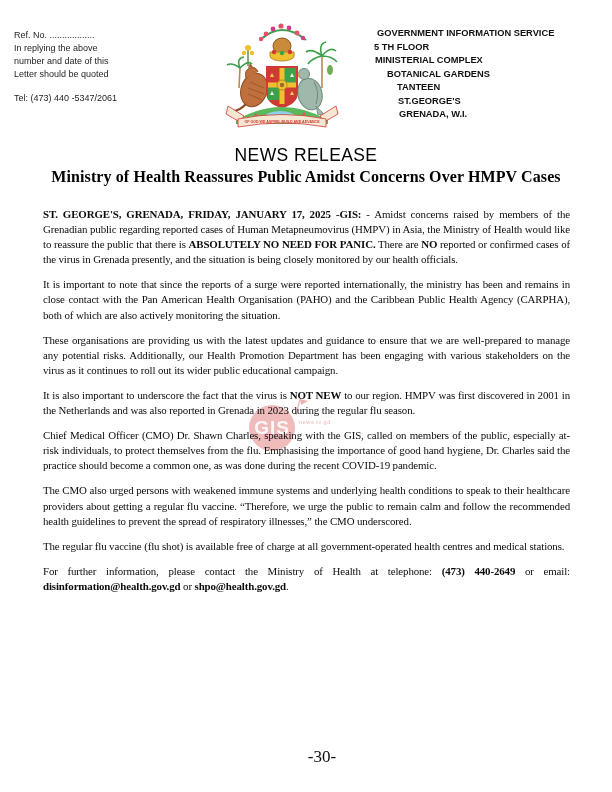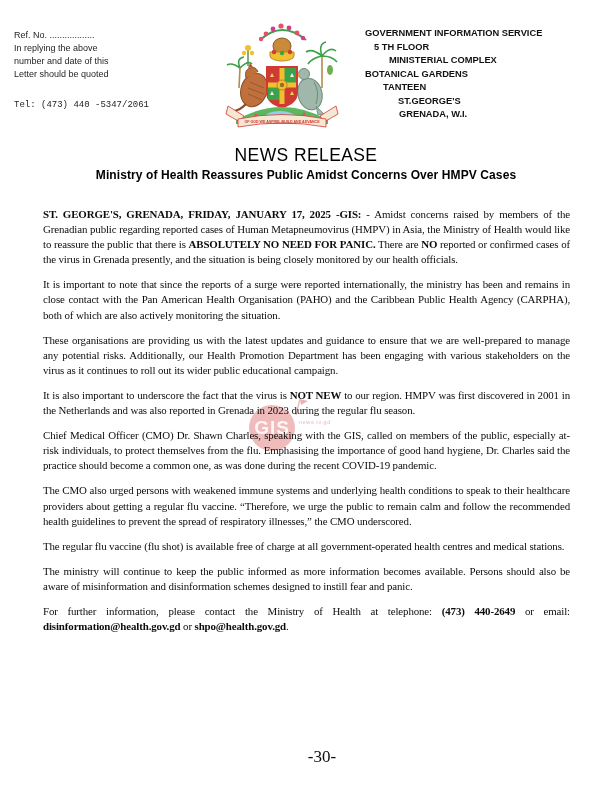--- a/index.html
+++ b/index.html
@@ -8,49 +8,49 @@
     background:#ffffff; overflow:hidden;
     font-family:"Liberation Serif", serif; color:#0c0c0c;
   }
   
   .ref-block{
     position:absolute; left:14px; top:29px;
     font-family:"Liberation Sans", sans-serif;
     font-size:9px; line-height:13px; color:#1e1e1e;
   }
   .tel-line{
-    position:absolute; left:14px; top:100px;
-    font-family:Liberation Mono, monospace;
+    position:absolute; left:14px; top:93px;
+    font-family:Liberation Sans, sans-serif;
     font-size:9px; color:#1e1e1e;text-align:right;
   }
   .agency-block{
     position:absolute; left:365px; top:27px;
     font-family:"Liberation Sans", sans-serif;
     font-weight:bold; font-size:9.3px; line-height:13.5px; color:#111;
   }
-  .agency-block .agency-line:nth-child(1){margin-left:0}
+  .agency-block .agency-line:nth-child(1){margin-left:12px}
   .agency-block .agency-line:nth-child(2){margin-left:9px}
-  .agency-block .agency-line:nth-child(3){margin-left:24px}
-  .agency-block .agency-line:nth-child(4){}
-  .agency-block .agency-line:nth-child(5){margin-left:18px}
+  .agency-block .agency-line:nth-child(3){margin-left:10px}
+  .agency-block .agency-line:nth-child(4){margin-left:22px}
+  .agency-block .agency-line:nth-child(5){margin-left:32px}
   .agency-block .agency-line:nth-child(6){margin-left:33px}
   .agency-block .agency-line:nth-child(7){margin-left:34px}
   .arms{position:absolute; left:222px; top:18px; width:120px; height:118px;}
   
   .title{
     position:absolute; top:145px; left:0; width:100%;
     text-align:center;
     font-family:"Liberation Sans", sans-serif;
     font-weight:normal; font-size:17.5px; letter-spacing:.4px; color:#000;
   }
   .subtitle{
     position:absolute; top:168px; left:0; width:100%;
     text-align:center;
-    font-family:Liberation Sans, sans-serif;
-    font-weight:bold; font-size:12px; letter-spacing:.1px; color:#000;
+    font-family:Liberation Serif, serif;
+    font-weight:bold; font-size:16px; letter-spacing:.1px; color:#000;
   }
   
   .watermark{
     position:absolute; left:246px; top:399px; width:110px; height:55px;
     opacity:.5; pointer-events:none;
   }
   .wm-circle{
     position:absolute; left:3px; top:6px; width:46px; height:46px;
     background:#e07a7a; border-radius:50%;
     display:flex; align-items:center; justify-content:center;
@@ -200,19 +200,18 @@
   </div>
 
   <div class="body-text">
       <p class="para"><span class="b">ST. GEORGE'S, GRENADA, FRIDAY, JANUARY 17, 2025 -GIS:</span><span>  - Amidst concerns raised by members of the Grenadian public regarding reported cases of Human Metapneumovirus (HMPV) in Asia, the Ministry of Health would like to reassure the public that there is </span><span class="b">ABSOLUTELY NO NEED FOR PANIC.</span><span> There are </span><span class="b">NO</span><span> reported or confirmed cases of the virus in Grenada presently, and the situation is being closely monitored by our health officials.</span></p>
       <p class="para"><span>It is important to note that since the reports of a surge were reported internationally, the ministry has been and remains in close contact with the Pan American Health Organisation (PAHO) and the Caribbean Public Health Agency (CARPHA), both of which are also actively monitoring the situation.</span></p>
       <p class="para"><span>These organisations are providing us with the latest updates and guidance to ensure that we are well-prepared to manage any potential risks. Additionally, our Health Promotion Department has been engaging with various stakeholders on the virus as it continues to roll out its wider public educational campaign.</span></p>
       <p class="para"><span>It is also important to underscore the fact that the virus is </span><span class="b">NOT NEW</span><span> to our region. HMPV was first discovered in 2001 in the Netherlands and was also reported in Grenada in 2023 during the regular flu season.</span></p>
       <p class="para"><span>Chief Medical Officer (CMO) Dr. Shawn Charles, speaking with the GIS, called on members of the public, especially at-risk individuals, to protect themselves from the flu. Emphasising the importance of good hand hygiene, Dr. Charles said the practice should become a common one, as was done during the recent COVID-19 pandemic.</span></p>
       <p class="para"><span>The CMO also urged persons with weakened immune systems and underlying health conditions to speak to their healthcare providers about getting a regular flu vaccine. “Therefore, we urge the public to remain calm and follow the recommended health guidelines to prevent the spread of respiratory illnesses,” the CMO underscored.</span></p>
       <p class="para"><span>The regular flu vaccine (flu shot) is available free of charge at all government-operated health centres and medical stations.</span></p>
-      <p class="para"><span>The ministry will continue to keep the public informed as more information becomes available. Persons should also be aware of misinformation and disinformation schemes designed to instill fear and panic.</span></p>
       <p class="para"><span>For further information, please contact the Ministry of Health at telephone: </span><span class="b">(473) 440-2649</span><span> or email: </span><span class="b">disinformation@health.gov.gd</span><span> or </span><span class="b">shpo@health.gov.gd</span><span>.</span></p>
     </div>
 
   <div class="end-mark">-30-</div>
 
 </div>
 
 </body></html>

